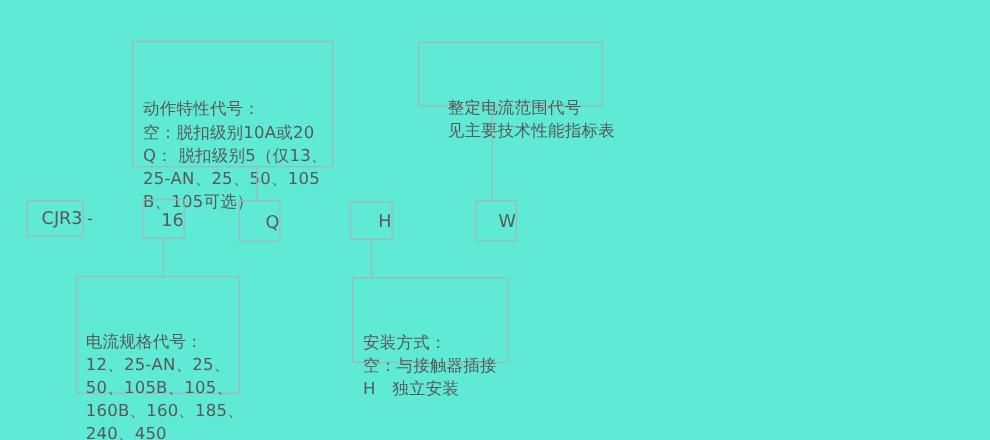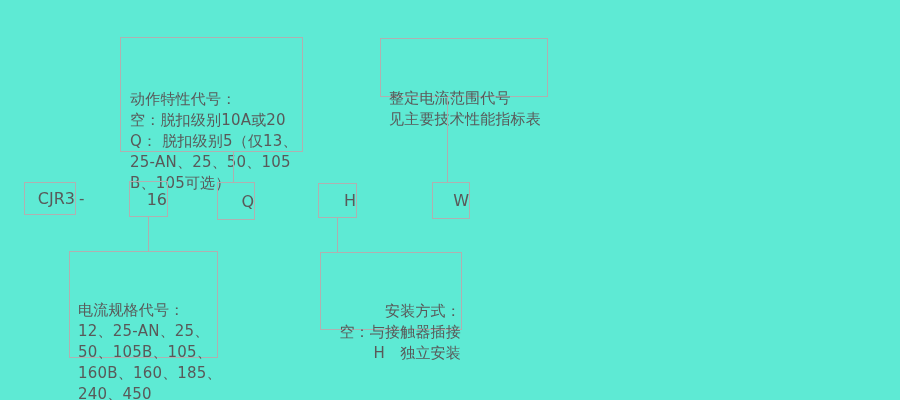--- a/index.html
+++ b/index.html
@@ -48,23 +48,23 @@
     top: 182px;
     height: 33px;
     display: flex;
     align-items: center;
     font-size: 15px;
     color: #595959;
   }
 
   
   #box-action      { left: 120px; top: 37px;  width: 183px; height: 115px; padding: 9px 0 0 9px; }
-  #box-range       { left: 380px; top: 38px;  width: 168px; height: 59px;  padding: 7px 0 0 8px; }
+  #box-range       { left: 380px; top: 38px;  width: 168px; height: 59px;  padding: 7px 0 0 26px; }
   #box-current     { left: 69px;  top: 251px; width: 149px; height: 107px; padding: 6px 0 0 8px; }
-  #box-mount       { left: 320px; top: 252px; width: 142px; height: 78px;  padding: 6px 0 0 9px; text-align: right; }
+  #box-mount       { left: 320px; top: 252px; width: 142px; height: 78px;  padding: 6px 0 0 9px; }
 
   
   #box-prefix      { left: 24px;  top: 182px; width: 52px; height: 33px; }
   #box-code-13     { left: 129px; top: 181px; width: 39px; height: 36px; }
   #box-code-q      { left: 217px; top: 182px; width: 38px; height: 38px; }
   #box-code-h      { left: 318px; top: 183px; width: 39px; height: 35px; }
   #box-code-w      { left: 432px; top: 182px; width: 38px; height: 37px; }
 
   
   #line-q  { left: 233px; top: 152px; height: 30px; }

